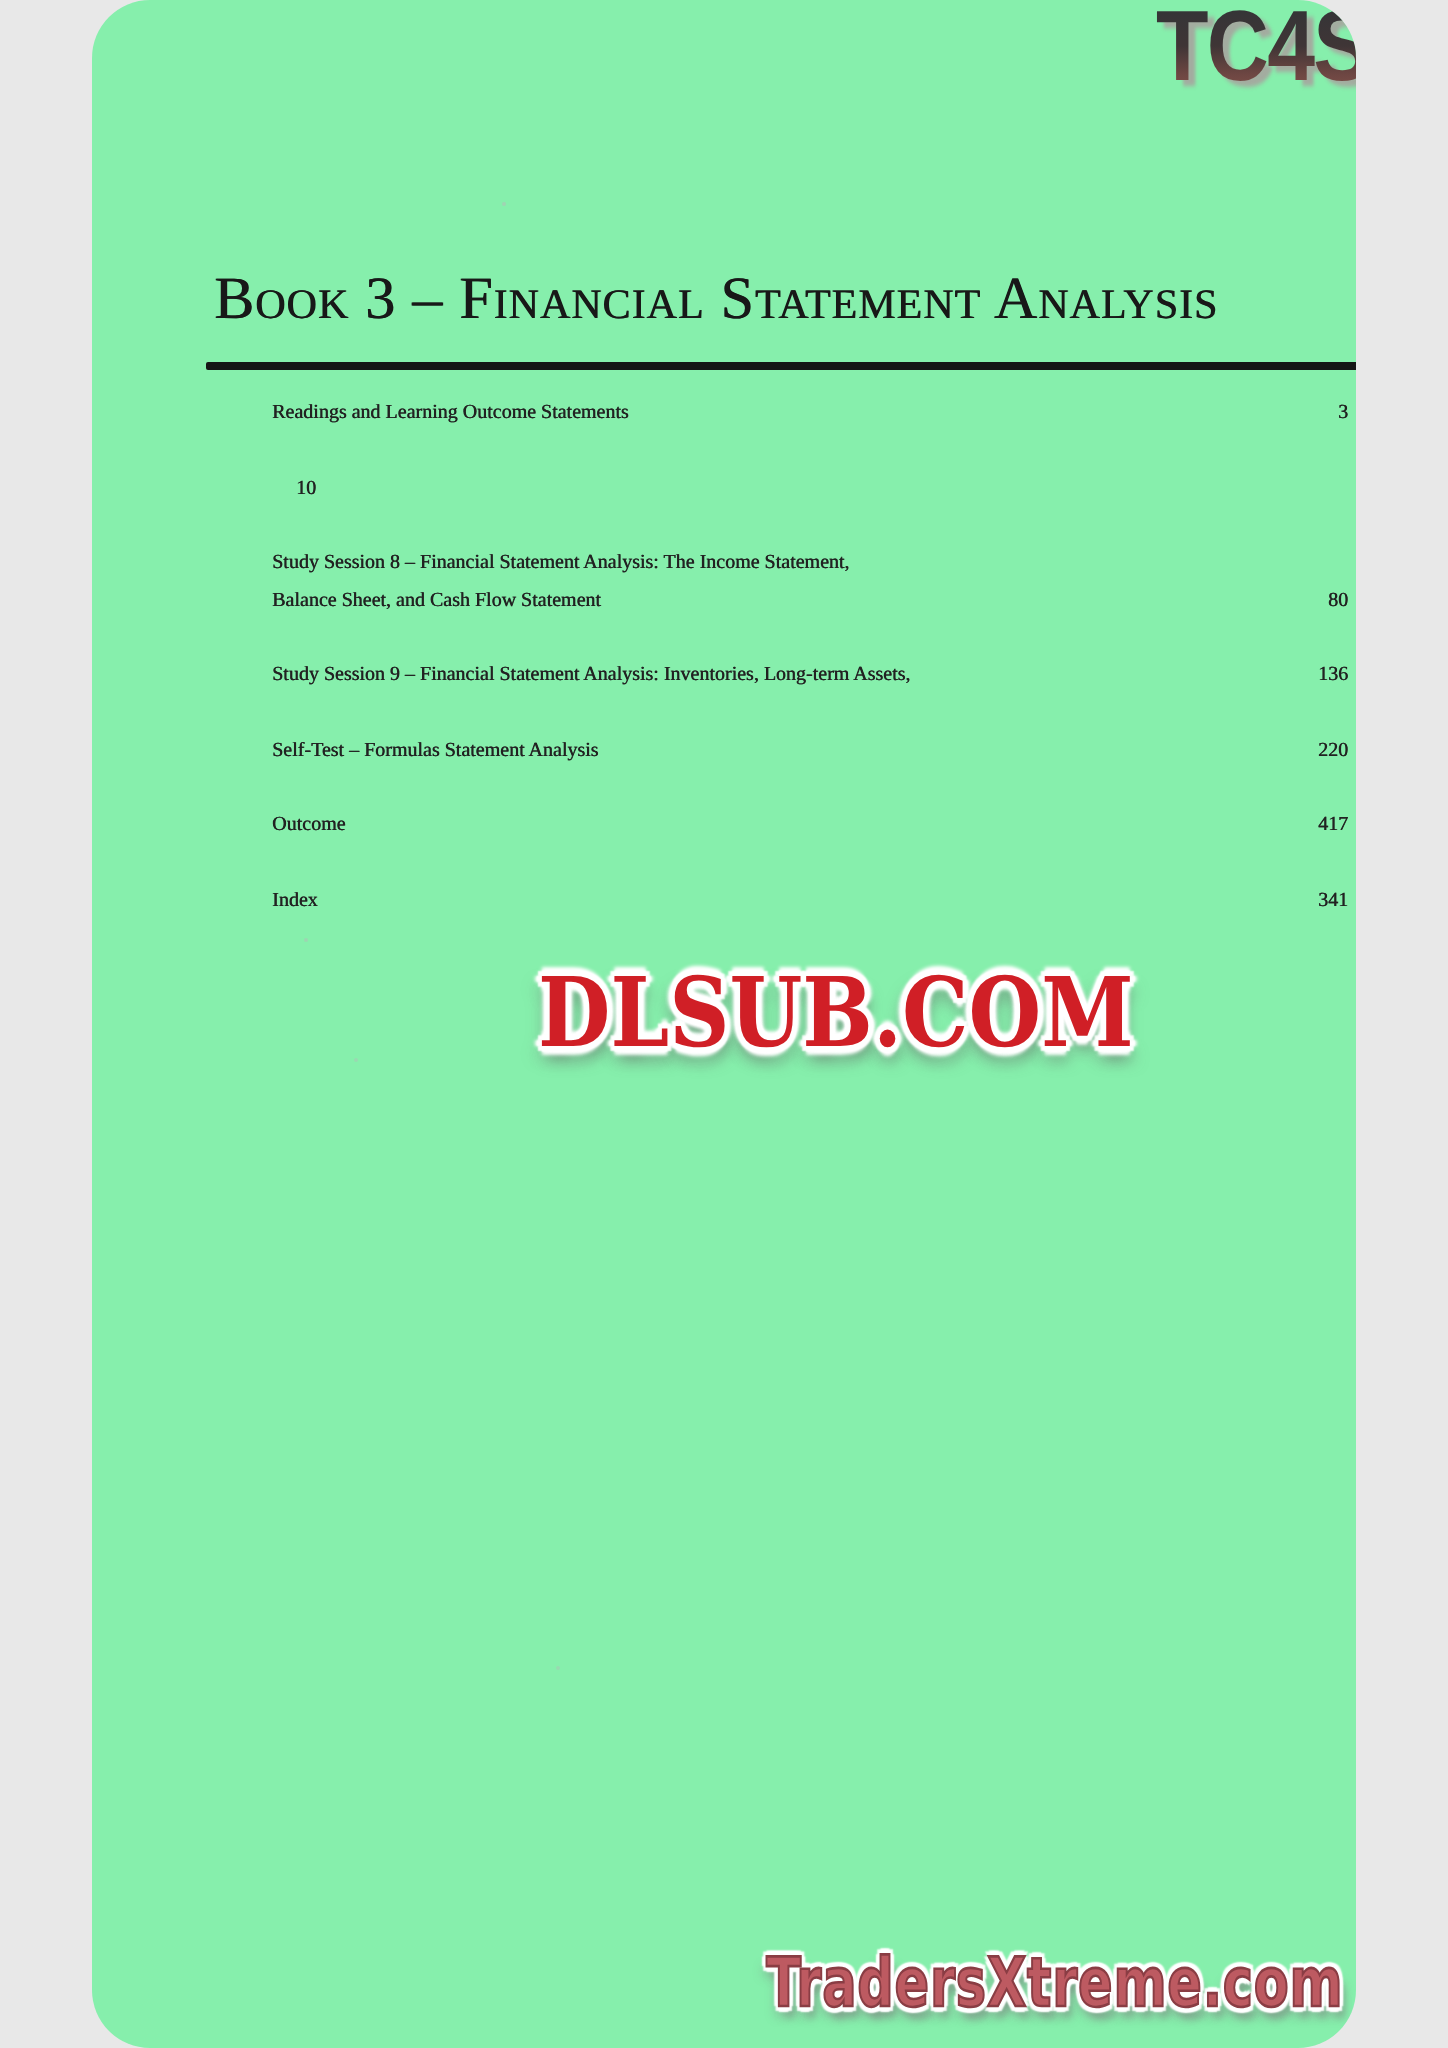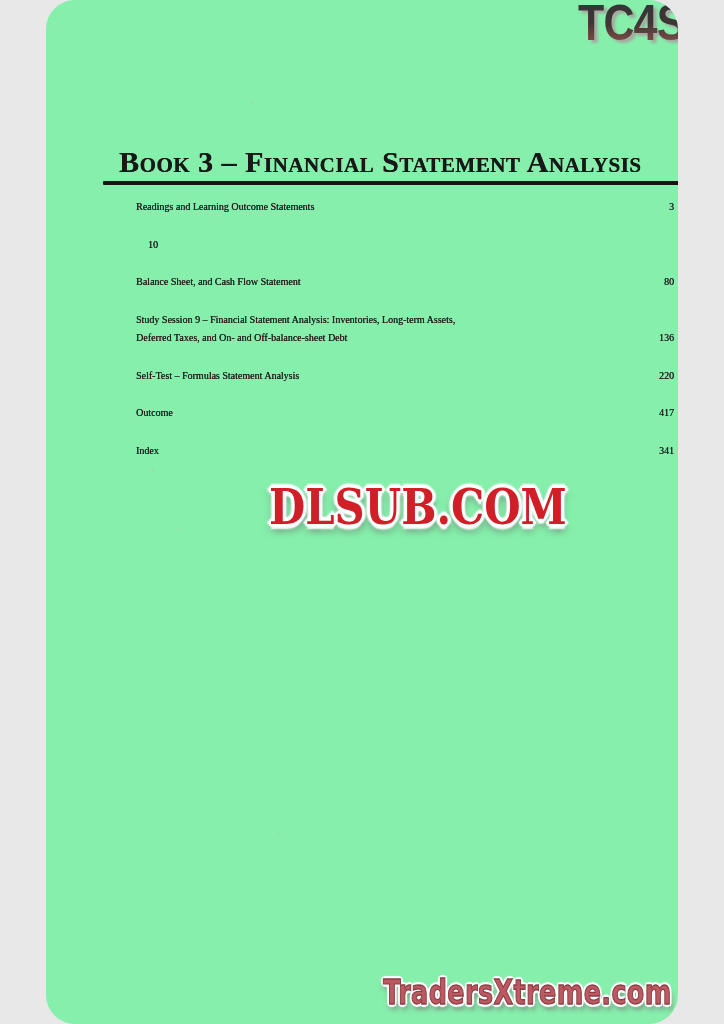--- a/index.html
+++ b/index.html
@@ -11,23 +11,23 @@
     overflow: hidden;
     font-family: "Liberation Serif", serif;
     color: #1f1f1f;
     border-radius: 29px;
   }
 
   
   .title {
     position: absolute;
     left: 57px; top: 129px;
-    margin: 16px;
+    margin: 4px;
     font-size: 30px;
-    font-weight: bold;
+    font-weight: normal;
     font-variant: small-caps;
     letter-spacing: 0.5px;
     color: #181818;
     white-space: nowrap;
     text-shadow: 0.35px 0 0 currentColor;
   }
   .rule {
     position: absolute;
     left: 57px; top: 181px;
     width: 589px; height: 4px;
@@ -162,28 +162,28 @@
         <div class="toc-text">
           <div class="toc-line">Readings and Learning Outcome Statements</div>
         </div>
         <div class="toc-page">3</div>
       </div>
       <div class="toc-entry">
         <div class="toc-page">10</div>
       </div>
       <div class="toc-entry">
         <div class="toc-text">
+          <div class="toc-line">Study Session 8 – Financial Statement Analysis: The Income Statement,</div>
           <div class="toc-line">Balance Sheet, and Cash Flow Statement</div>
         </div>
         <div class="toc-page">80</div>
       </div>
       <div class="toc-entry">
         <div class="toc-text">
           <div class="toc-line">Study Session 9 – Financial Statement Analysis: Inventories, Long-term Assets,</div>
-          <div class="toc-line">Deferred Taxes, and On- and Off-balance-sheet Debt</div>
         </div>
         <div class="toc-page">136</div>
       </div>
       <div class="toc-entry">
         <div class="toc-text">
           <div class="toc-line">Self-Test – Formulas Statement Analysis</div>
         </div>
         <div class="toc-page">220</div>
       </div>
       <div class="toc-entry">

